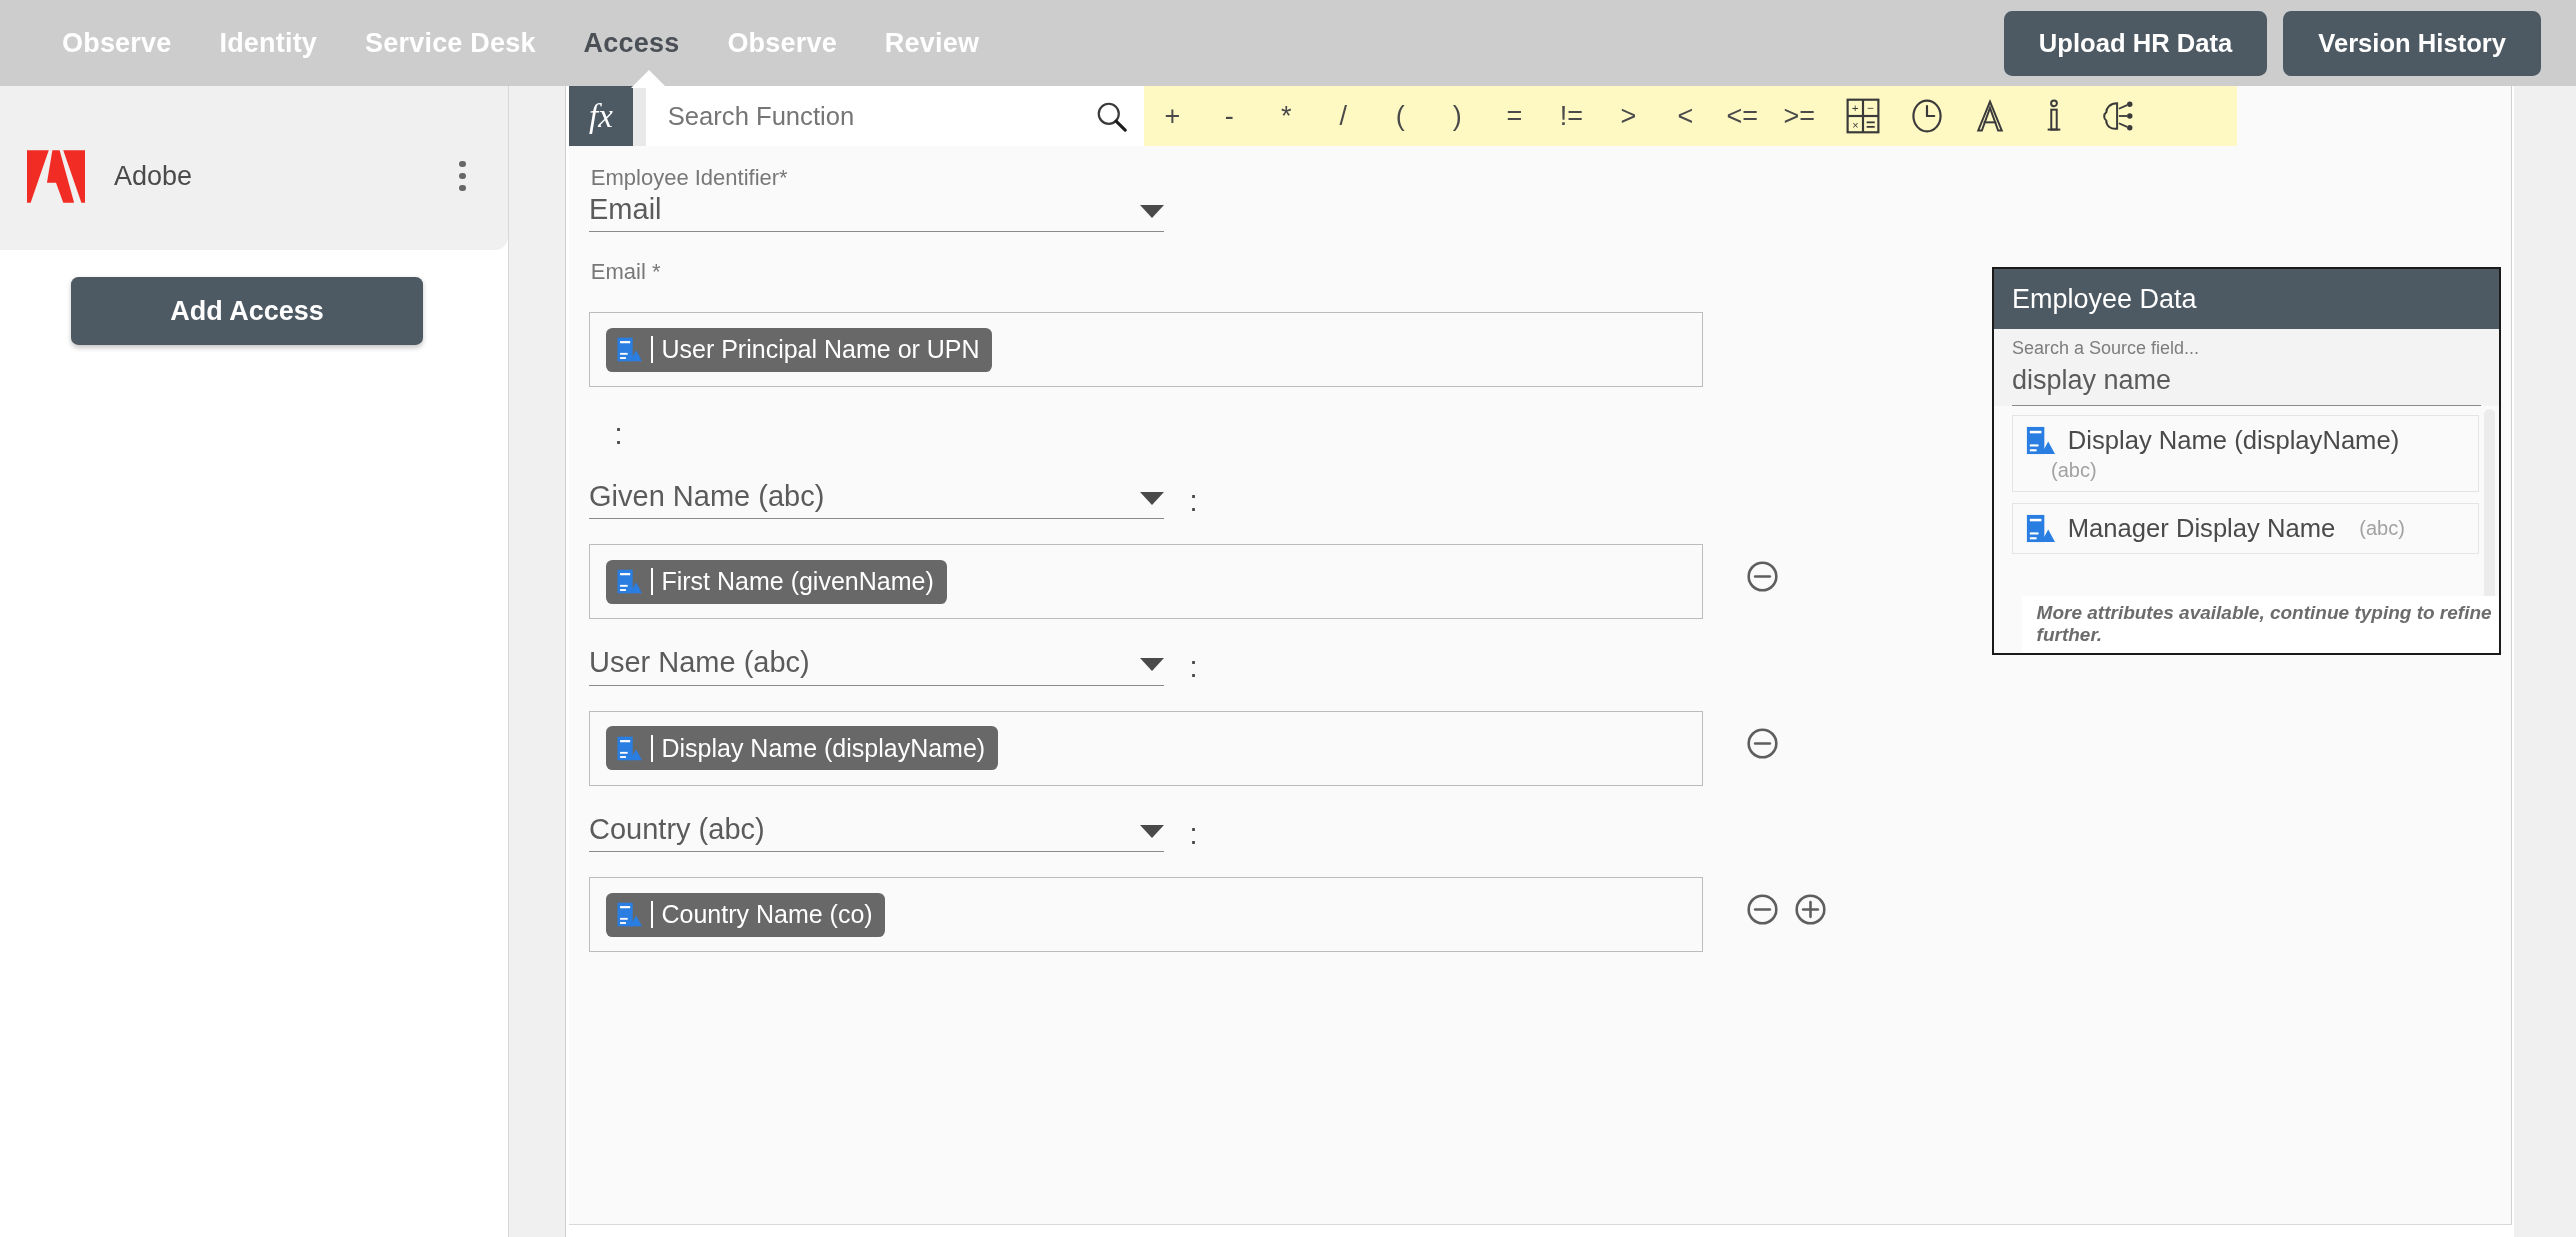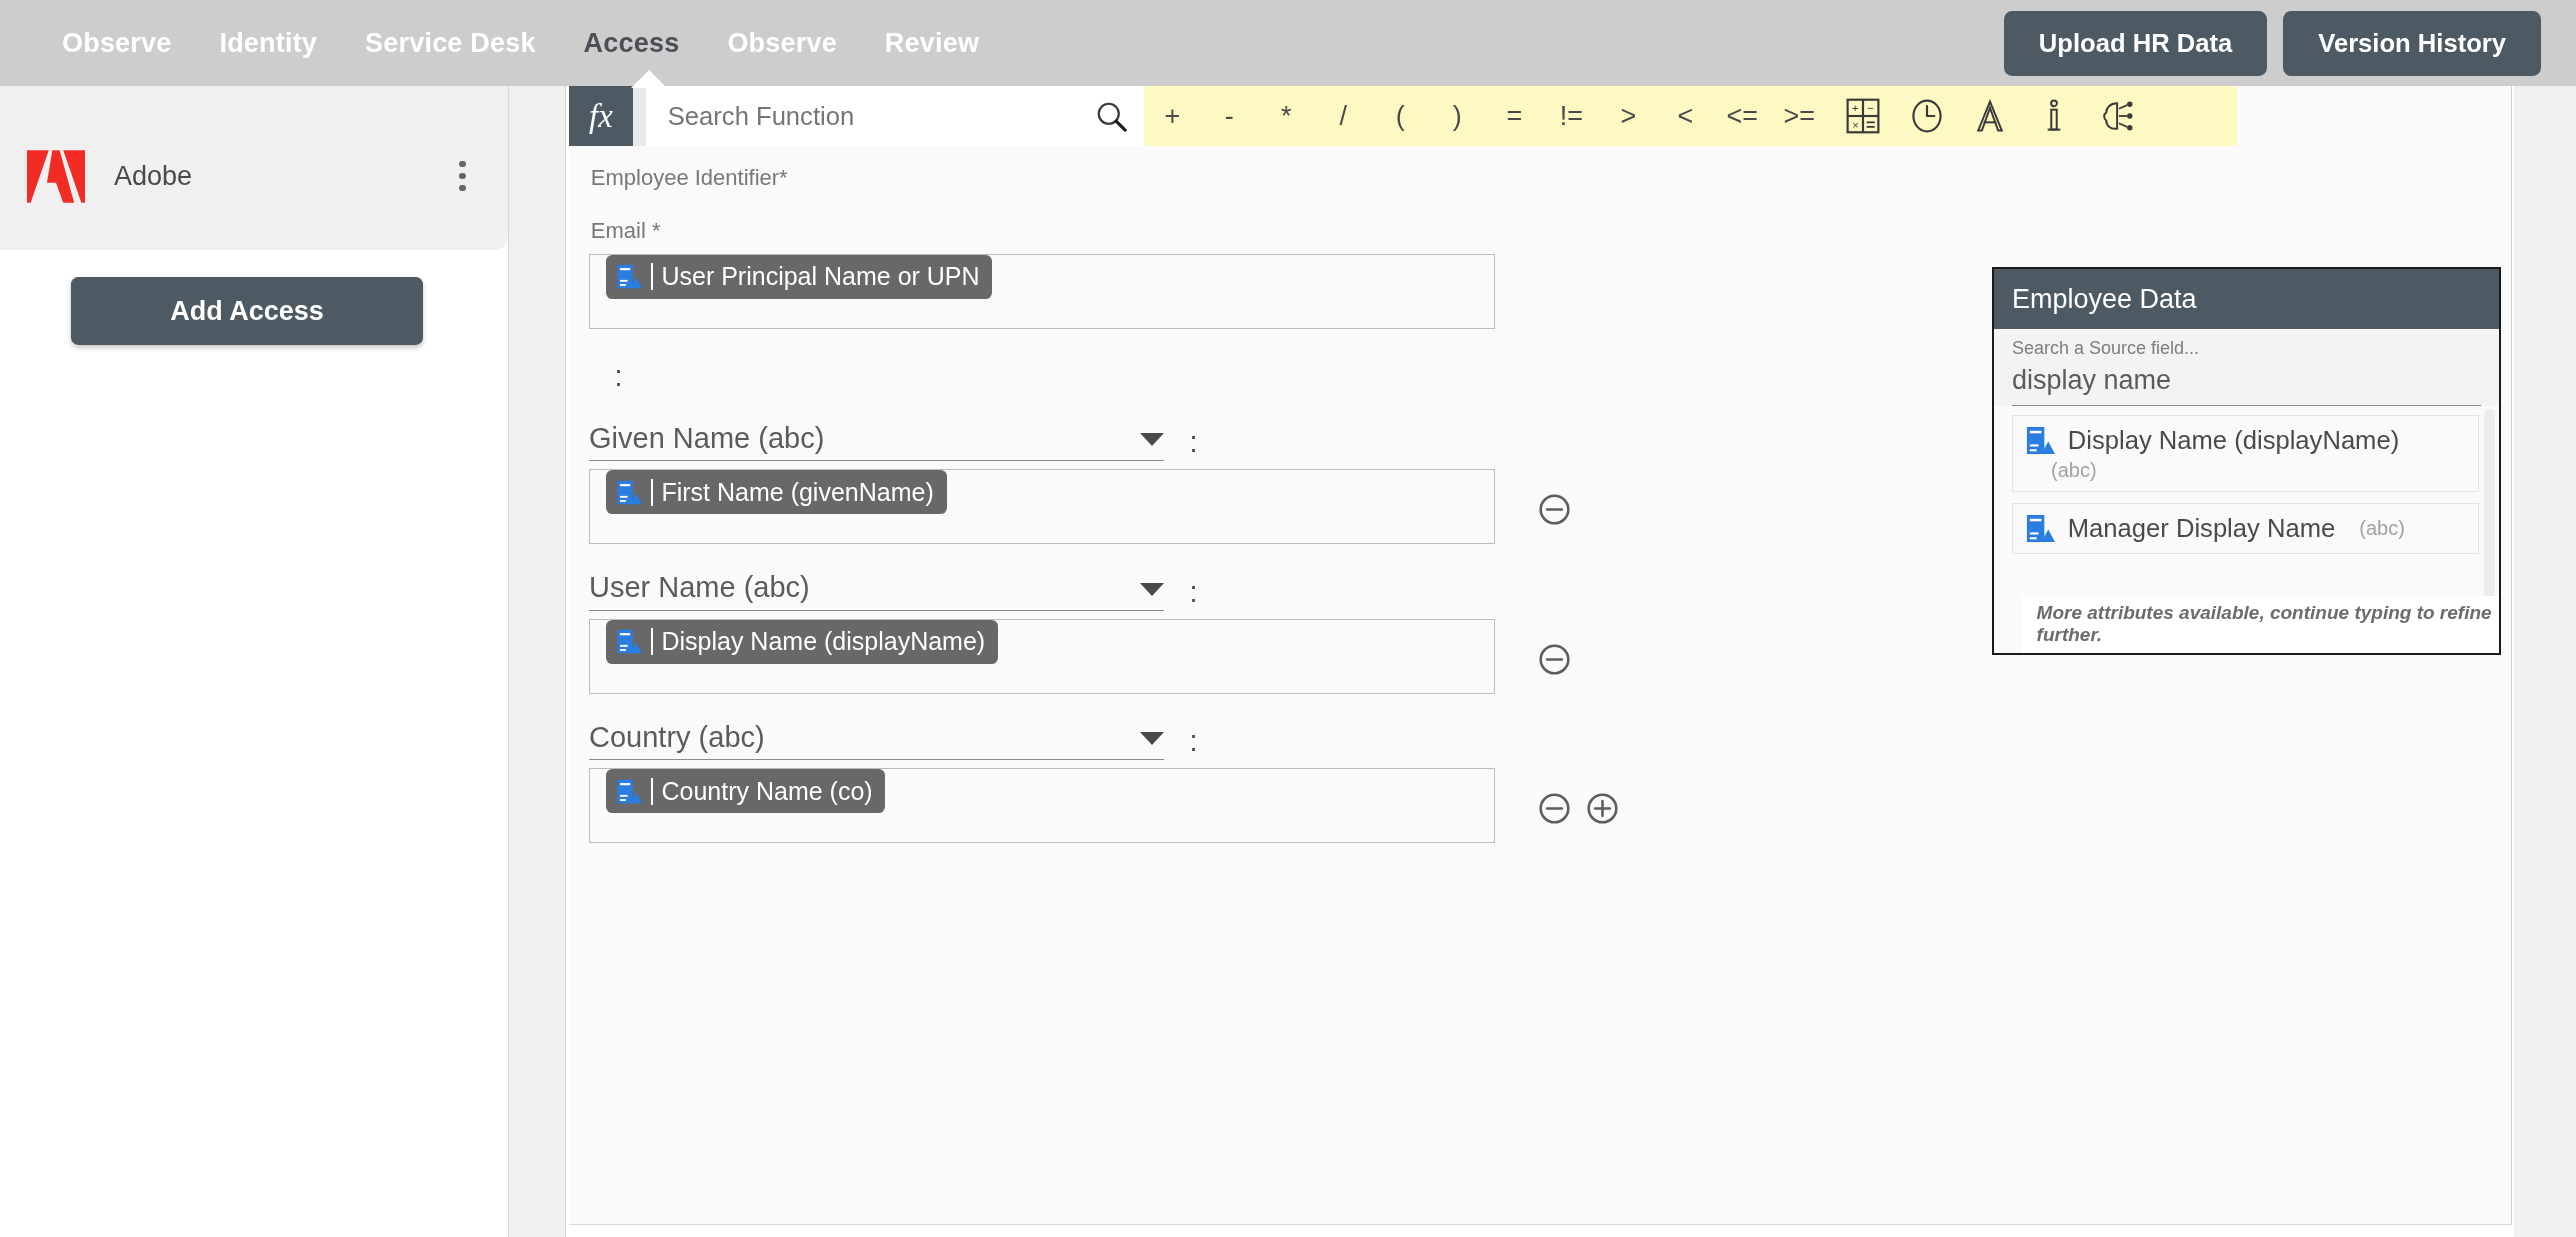--- a/index.html
+++ b/index.html
@@ -149,24 +149,24 @@
     width: 0; height: 0;
     border-left: 12px solid transparent;
     border-right: 12px solid transparent;
     border-top: 13.7px solid #4a4a4a;
     margin-bottom: 8.2px; cursor: pointer;
   }
   .colon { font-size: 29px; color: #4a4a4a; margin-left: 25.6px; padding-bottom: 1.8px; }
   .label-row { display: flex; align-items: flex-end; }
 
   .chipbox {
-    width: 906px; min-height: 75px;
+    width: 1114px; min-height: 75px;
     border: 1.8px solid #bcbcbc; background: #fafafa;
-    display: flex; 
-    padding: 0 16.4px; margin-top: 8px;
+    display: flex; align-items: center;
+    padding: 0 16.4px; margin-top: 25px;
   }
   .chip {
     display: inline-flex; align-items: center;
     background: #686868; color: #fff;
     border-radius: 6.4px; height: 44px;
     padding: 0 12.8px 0 9px;
   }
   .chip-icon { width: 27px; height: 27px; flex: 0 0 27px; }
   .chip-bar { width: 2.7px; height: 27px; background: #fff; margin: 0 8.2px; }
   .chip-text { font-size: 25px; white-space: nowrap; }
@@ -324,20 +324,26 @@
         <circle cx="34" cy="8" r="3" fill="#3a3a3a"></circle>
         <circle cx="34" cy="21" r="3" fill="#3a3a3a"></circle>
         <circle cx="34" cy="34" r="3" fill="#3a3a3a"></circle>
       </svg>
     </div>
   </div>
 
   <div class="form" id="form-fields">
       <div class="field" style="margin-bottom: 27px;">
         <div class="flabel">Employee Identifier*</div>
+        <div class="label-row">  
+          <div class="select-row">    
+            <div class="select-val">Email</div>
+            <div class="caret"></div>  
+          </div>
+        </div>
       </div>
       <div class="field" style="margin-bottom: 31px;">
         <div class="flabel">Email *</div>
         <div class="row-with-ctrl">  
           <div class="chipbox">    
             <div class="chip">
               <svg class="chip-icon" viewBox="0 0 32 32">
                 <rect x="3" y="2" width="18" height="28" fill="#2a7de1"></rect>
                 <rect x="6" y="6" width="12" height="2.6" fill="#ffffff"></rect>
                 <rect x="6" y="20" width="9" height="2.2" fill="#ffffff"></rect>

